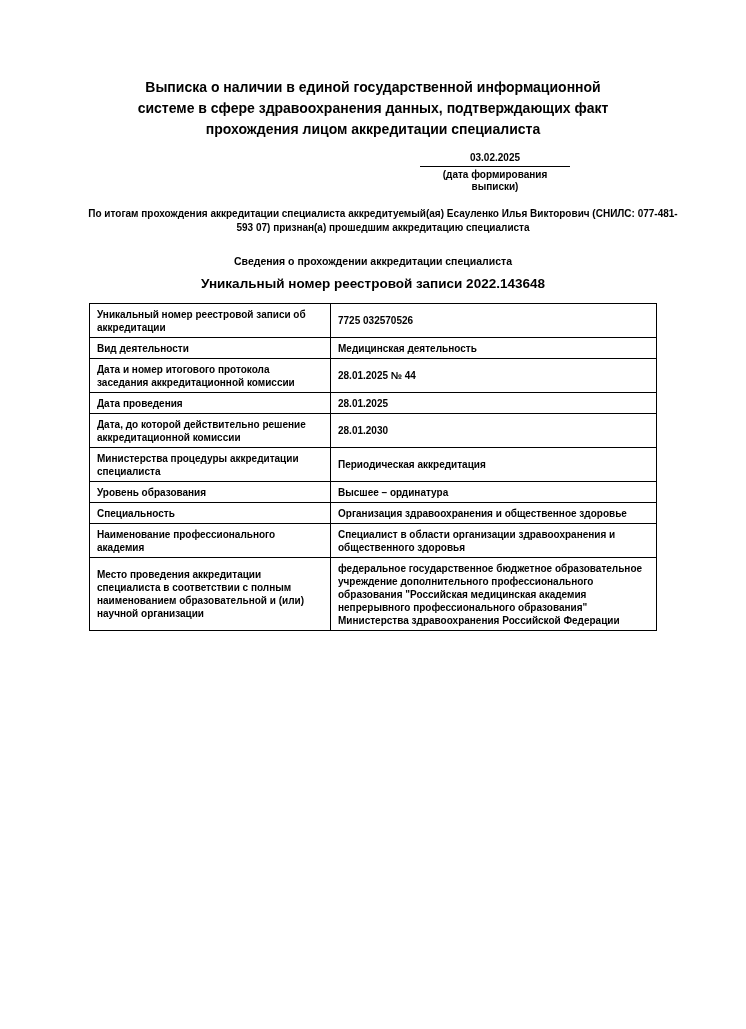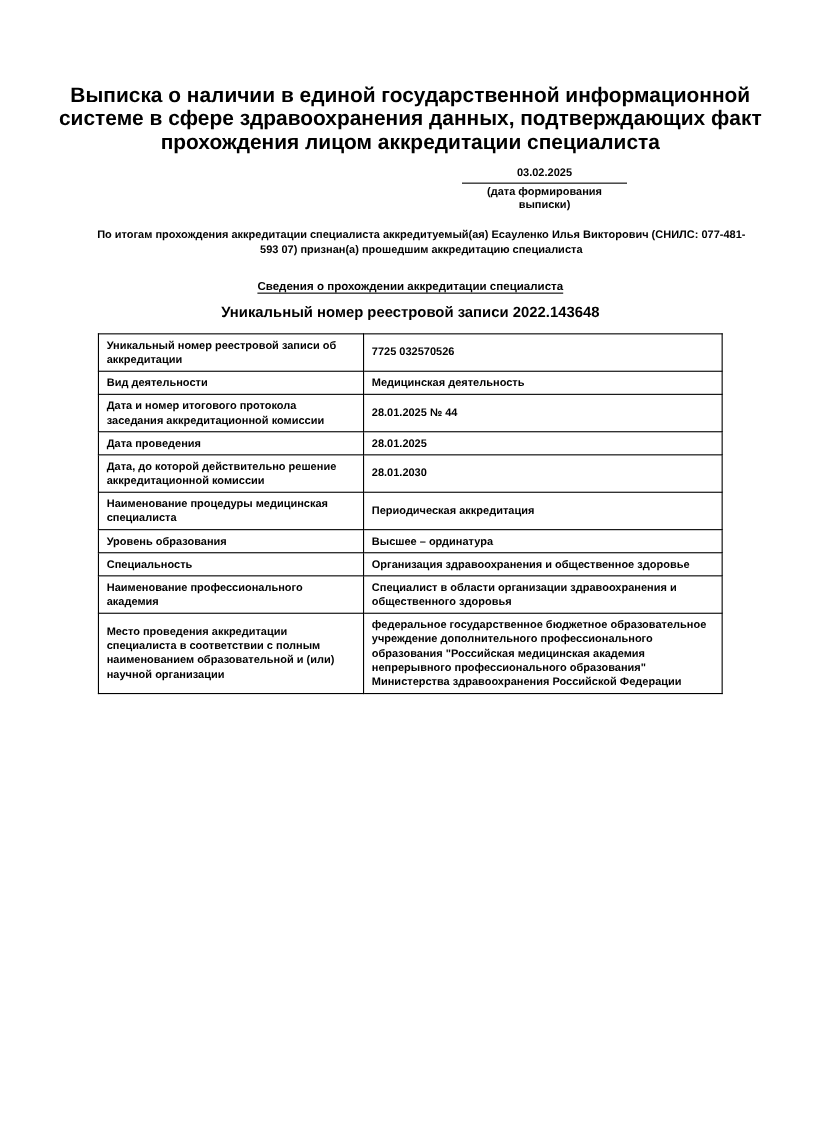--- a/index.html
+++ b/index.html
@@ -13,21 +13,21 @@
     height: 1029px;
     background: #ffffff;
     color: #000000;
     font-family: "Liberation Sans", sans-serif;
     font-weight: bold;
     overflow: hidden;
   }
   .doc-title {
     padding-top: 77px;
     text-align: center;
-    font-size: 19px;
+    font-size: 14px;
     line-height: 21px;
   }
   .doc-title .line { display: block; }
   .date-block {
     width: 150px;
     margin: 12px 0 0 420px;
     text-align: center;
     font-size: 10px;
     line-height: 12px;
   }
@@ -44,21 +44,20 @@
     margin-top: 14px;
     text-align: center;
     font-size: 10px;
     line-height: 13.5px;
   }
   .intro .line { display: block; padding-left: 20px; }
   .section-heading {
     margin-top: 21px;
     text-align: center;
     font-size: 10.5px;
-    text-decoration: underline;
     text-underline-offset: 2px;
   }
   .registry-heading {
     margin-top: 9px;
     text-align: center;
     font-size: 13.5px;
   }
   table.acc-table {
     width: 568px;
     margin: 12px auto 0 auto;
@@ -117,21 +116,21 @@
       </tr>
       <tr>
         <td class="label-cell">Дата проведения</td>
         <td class="value-cell">28.01.2025</td>
       </tr>
       <tr>
         <td class="label-cell">Дата, до которой действительно решение аккредитационной комиссии</td>
         <td class="value-cell">28.01.2030</td>
       </tr>
       <tr>
-        <td class="label-cell">Наименование процедуры медицинская специалиста</td>
+        <td class="label-cell">Министерства процедуры аккредитации специалиста</td>
         <td class="value-cell">Периодическая аккредитация</td>
       </tr>
       <tr>
         <td class="label-cell">Уровень образования</td>
         <td class="value-cell">Высшее – ординатура</td>
       </tr>
       <tr>
         <td class="label-cell">Специальность</td>
         <td class="value-cell">Организация здравоохранения и общественное здоровье</td>
       </tr>

